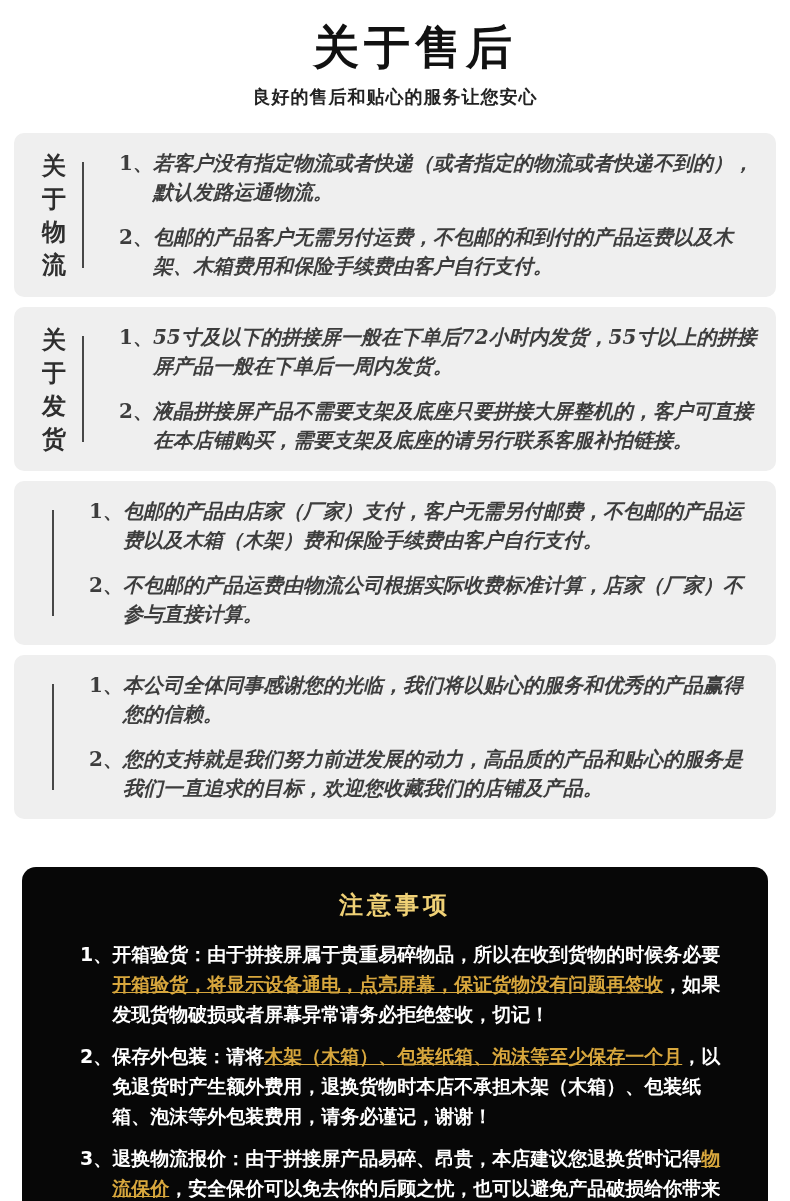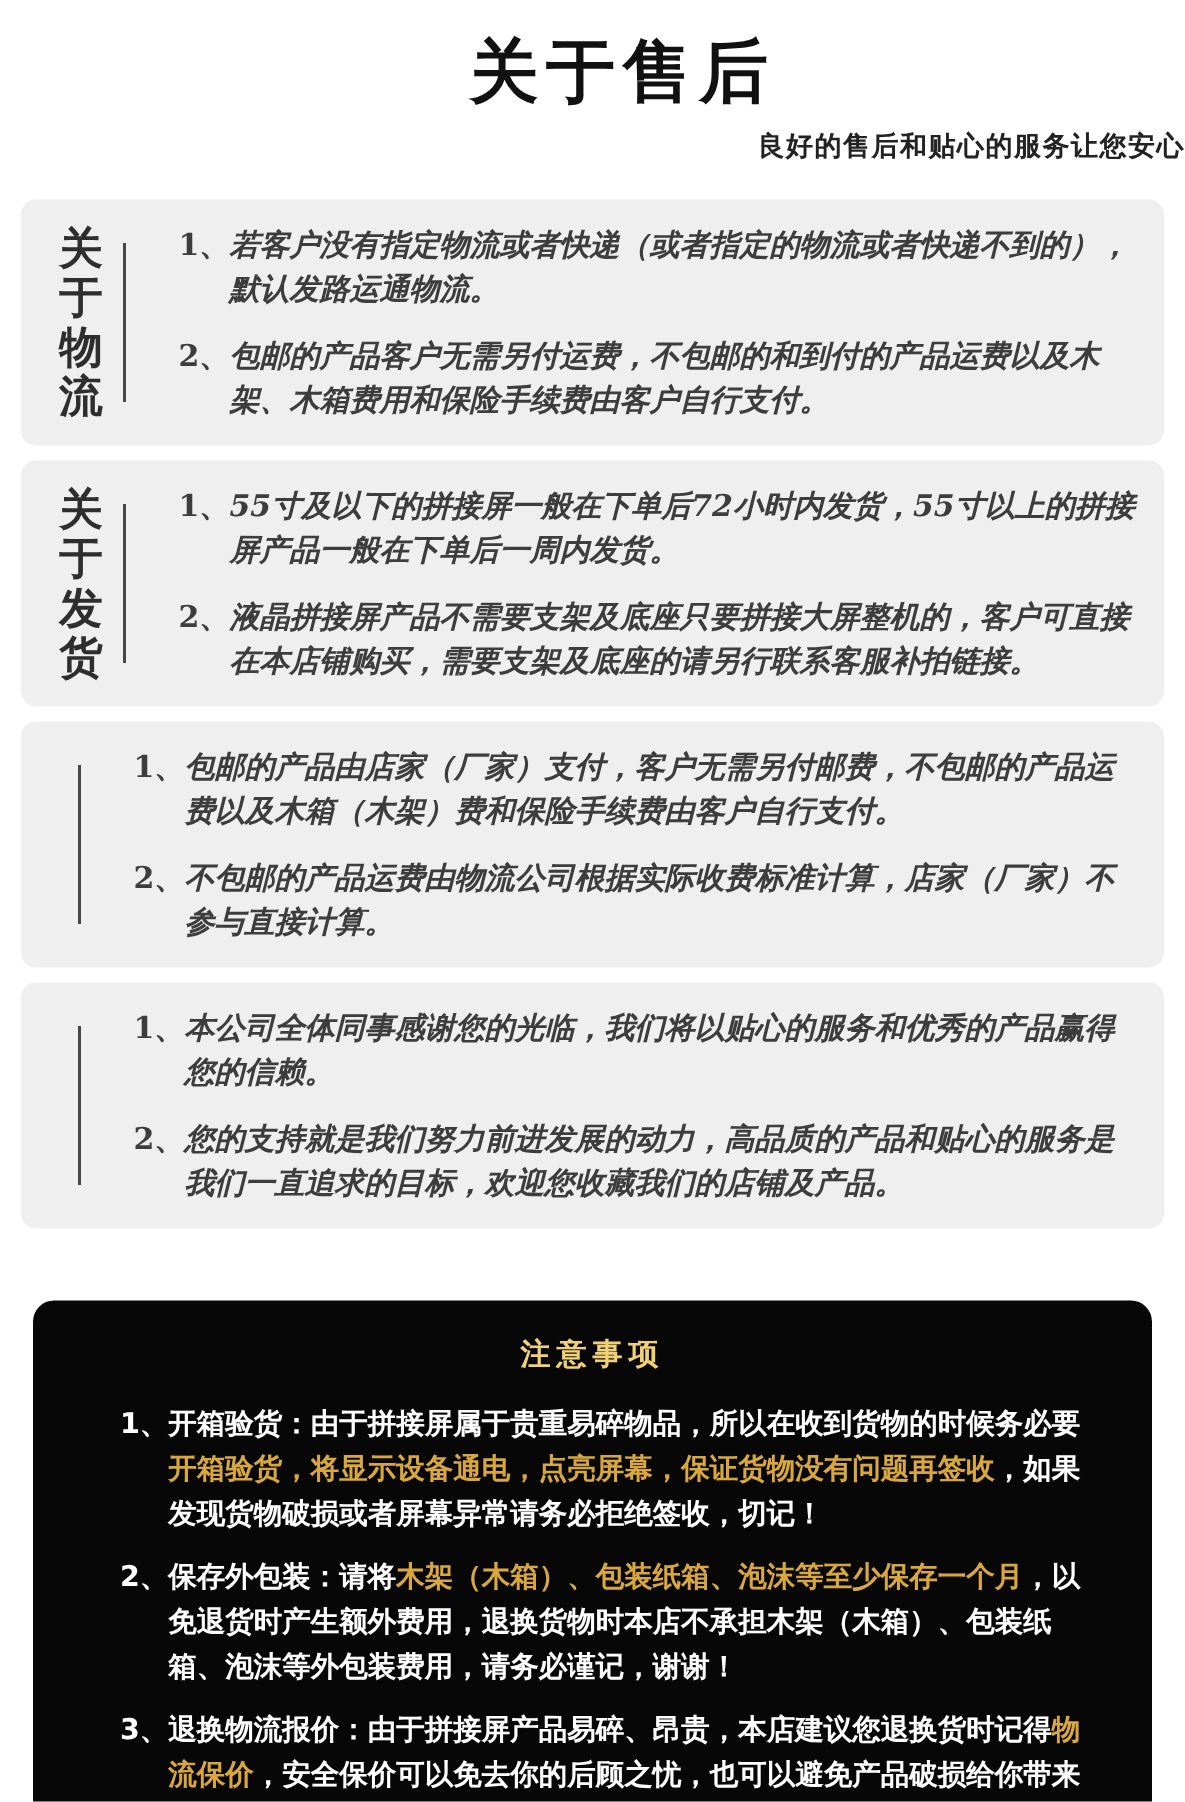--- a/index.html
+++ b/index.html
@@ -14,35 +14,35 @@
   
   .header { text-align:center; }
   .page-title {
     font-family:"DejaVu Serif", serif;
     font-size:46px; font-weight:bold; color:#111;
     letter-spacing:5px; line-height:1.2;margin-left:40px;
   }
   .page-subtitle {
     font-family:"DejaVu Serif", serif;
     font-size:18px; font-weight:bold; color:#222;
-    letter-spacing:1px; margin-top:10px;text-align:right;
+    letter-spacing:1px; margin-top:10px;
   }
 
   
   .sections { margin-top:24px; }
   .section {
     width:762px; min-height:150px; margin:0 auto 10px auto;
     background:#efefef; border-radius:10px;
     display:flex; align-items:center;
     padding:16px 14px 16px 25px;
   }
   .section-label {
     flex:0 0 30px; width:30px;
     font-family:"DejaVu Serif", serif;
-    font-size:29px; line-height:33px; font-weight:bold;
+    font-size:24px; line-height:33px; font-weight:bold;
     color:#2e2e2e; word-break:break-all; text-align:center;
   }
   .section-divider {
     flex:0 0 2px; width:2px; height:106px;
     background:#474747; margin:0 35px 0 13px;
   }
   .section-items {
     flex:1; display:flex; flex-direction:column; gap:16px;
   }
   .item {
@@ -54,33 +54,33 @@
   .item-text { flex:1;font-style:italic; }
 
   
   .notice {
     width:746px; margin:48px auto 0 auto;
     background:#070707; border-radius:14px;
     padding:22px 36px 26px 36px;
   }
   .notice-title {
     text-align:center;
-    font-size:20px; font-weight:bold; color:#f0d176;
+    font-size:24px; font-weight:bold; color:#f0d176;
     letter-spacing:4px; margin-bottom:18px;
   }
   .notice-items { padding-left:22px; }
   .notice-item {
     display:flex;
     color:#ffffff; font-size:19px; line-height:30px;
     font-weight:bold; margin-bottom:12px;
   }
   .notice-item:last-child { margin-bottom:0; }
   .notice-num { white-space:nowrap; flex:0 0 auto; }
   .notice-text { flex:1; }
-  .notice-text .gold { color:#d8a73d; }
+  .notice-text .gold { color:#d8a73d;text-decoration:underline; }
 </style>
 </head>
 <body>
 
 <div class="page">
 
   <div class="header">
     <div class="page-title">关于售后</div>
     <div class="page-subtitle">良好的售后和贴心的服务让您安心</div>
   </div>

